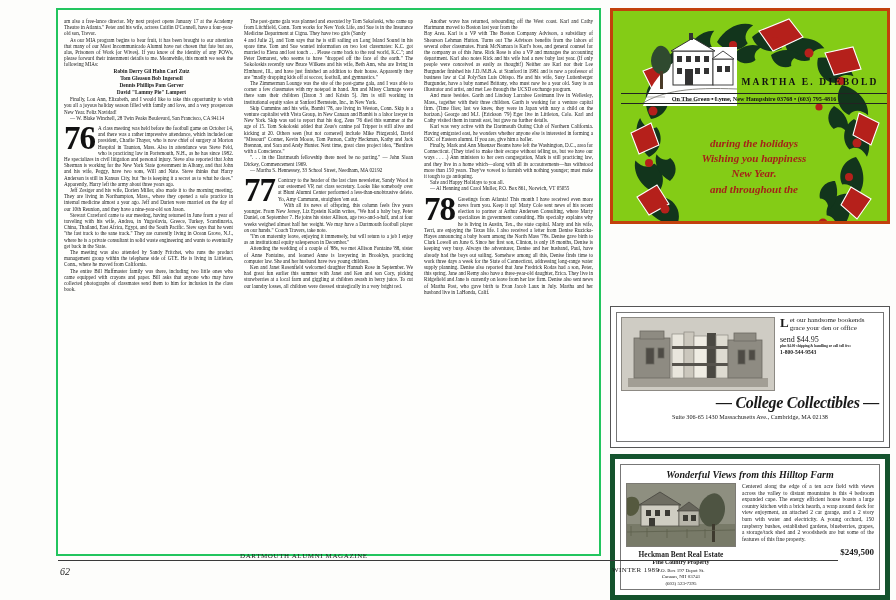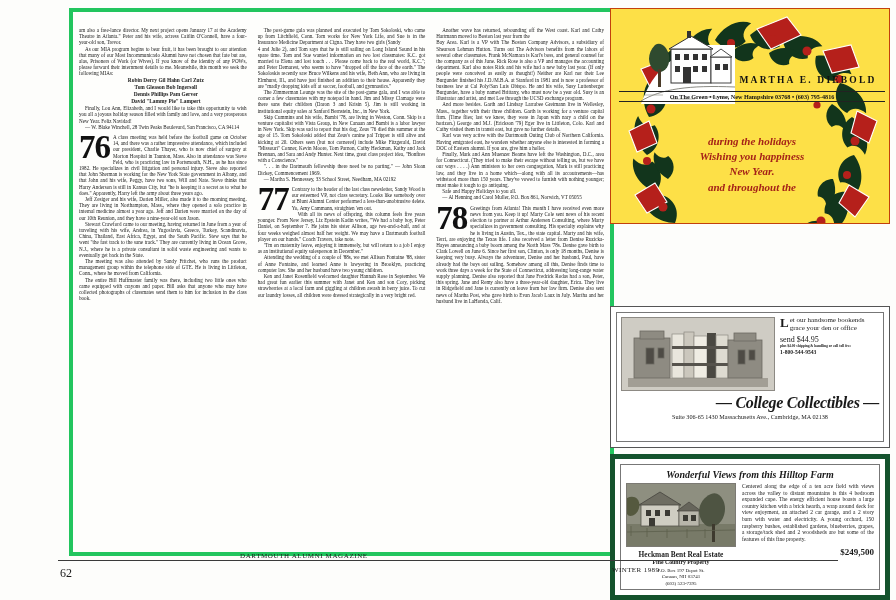--- a/index.html
+++ b/index.html
@@ -8,24 +8,24 @@
     background:#ffffff;
     font-family:"Liberation Serif", serif;
     color:#1a1a1a;
   }
   .page{
     position:relative;width:896px;height:600px;
     background:#fdfdfb;
   }
   
   .edit-block{
-    position:absolute;left:69px;top:8px;width:545px;height:548px;
-    border:4px solid #22c55e;
+    position:absolute;left:56px;top:8px;width:545px;height:548px;
+    border:2px solid #22c55e;
     box-sizing:border-box;
-    padding:15px 6px 4px 6px;
+    padding:8px 6px 4px 6px;
     background:#fefefc;
   }
   .cols{
     column-count:3;column-gap:11px;
     height:100%;
     font-size:5.1px;line-height:1.22;
     text-align:justify;
     hyphens:auto;
     -webkit-hyphens:auto;
   }
@@ -51,22 +51,22 @@
   .quote{text-indent:6px;}
   
   .rail{
     position:absolute;left:610px;top:8px;width:280px;height:584px;
   }
   .ad{
     box-sizing:border-box;background:#fff;
   }
   
   .ad-wreath{
-    position:relative;height:216px;border:1px solid #c2410c;overflow:hidden;
-    background:#fde047;
+    position:relative;height:216px;border:3px solid #c2410c;overflow:hidden;
+    background:#84cc16;
   }
   .wreath-svg{position:absolute;left:0;top:0;}
   .diebold-name{
     position:absolute;left:118px;top:66px;width:158px;
     font-size:9.5px;letter-spacing:2.2px;font-weight:bold;color:#111;
     text-align:center;font-family:"Liberation Serif", serif;
   }
   .diebold-addr{
     position:absolute;left:8px;top:82px;width:266px;
     font-size:6.2px;font-weight:bold;text-align:center;color:#111;
@@ -117,21 +117,21 @@
     background:linear-gradient(160deg,#9a9a8c 0%,#6f7163 45%,#b3b1a3 100%);
     position:relative;overflow:hidden;
   }
   .farm-co{text-align:center;font-weight:bold;font-size:7.4px;margin-top:3px;}
   .farm-sub{text-align:center;font-weight:bold;font-size:5.8px;}
   .farm-addr{text-align:center;font-size:5px;line-height:1.28;margin-top:3px;}
   .farm-right{flex:1;font-size:5.5px;line-height:1.2;text-align:justify;}
   .farm-price{text-align:right;font-weight:bold;font-size:9px;margin-top:5px;}
   
   .pagenum{
-    position:absolute;left:60px;top:566px;font-size:12px;
+    position:absolute;left:60px;top:566px;font-size:10px;font-style:italic;
   }
   .magname{
     position:absolute;left:240px;top:552px;font-size:7px;letter-spacing:0.6px;
   }
   .issue{
     position:absolute;left:612px;top:566px;font-size:7px;letter-spacing:0.4px;
   }
   .rule{
     position:absolute;left:58px;top:560px;width:780px;height:1px;background:#3a3a3a;
   }

